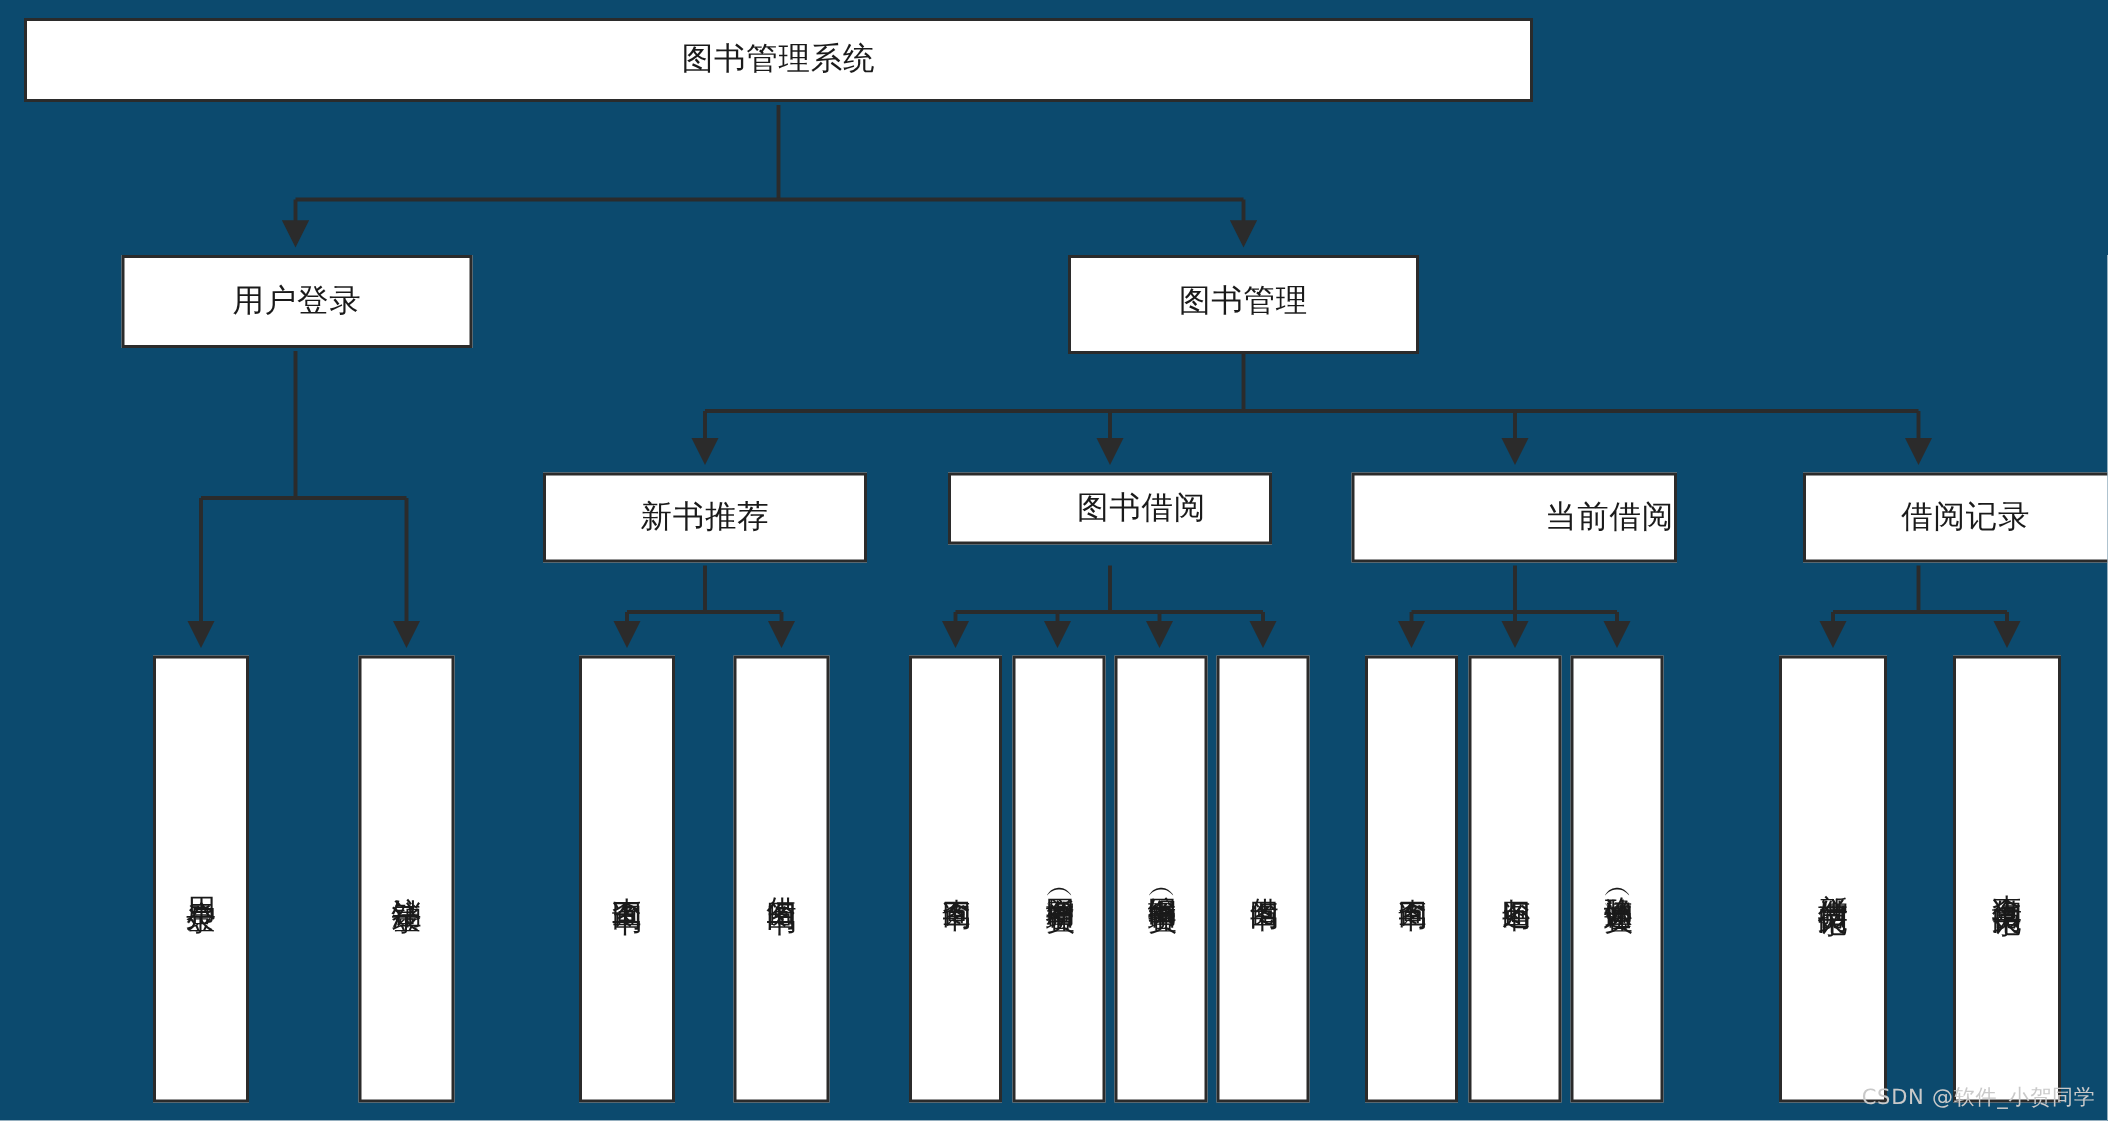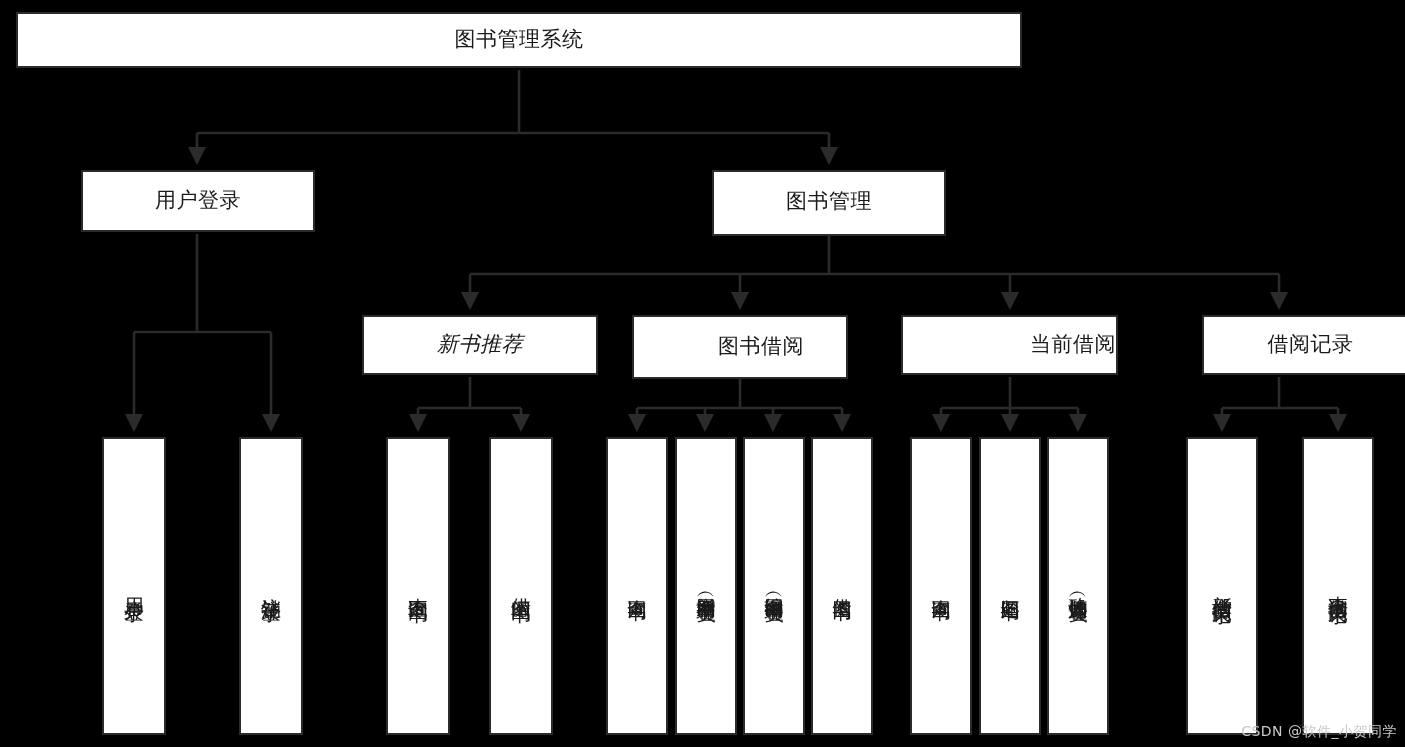--- a/index.html
+++ b/index.html
@@ -7,21 +7,21 @@
     padding: 0;
     background: #ffffff;
   }
   body {
     font-family: "DejaVu Sans", "Liberation Sans", sans-serif;
   }
   #canvas {
     position: relative;
     width: 1405px;
     height: 747px;
-    background: #000000;
+    background: #0c4a6e;
     overflow: hidden;
   }
   svg.diagram {
     position: absolute;
     left: 0;
     top: 0;
     width: 1405px;
     height: 747px;
   }
   .node-box {
@@ -130,24 +130,24 @@
     <span class="node-label">图书管理系统</span>
   </div>
 
   <div class="node-box horiz" style="left:81px; top:170px; width:234px; height:62px;">
     <span class="node-label">用户登录</span>
   </div>
   <div class="node-box horiz" style="left:712px; top:170px; width:234px; height:66px;font-family:Liberation Mono, monospace;">
     <span class="node-label">图书管理</span>
   </div>
 
-  <div class="node-box horiz" style="left:362px; top:315px; width:236px; height:60px;font-style:italic;">
+  <div class="node-box horiz" style="left:362px; top:315px; width:216px; height:60px;">
     <span class="node-label">新书推荐</span>
   </div>
-  <div class="node-box horiz" style="left:632px; top:315px; width:216px; height:64px;padding-left:42px;">
+  <div class="node-box horiz" style="left:632px; top:315px; width:216px; height:48px;padding-left:42px;">
     <span class="node-label">图书借阅</span>
   </div>
   <div class="node-box horiz" style="left:901px; top:315px; width:217px; height:60px;justify-content:flex-end;">
     <span class="node-label">当前借阅</span>
   </div>
   <div class="node-box horiz" style="left:1170px; top:315px; width:217px; height:60px;margin-left:32px;">
     <span class="node-label">借阅记录</span>
   </div>
 
   <div class="node-box vert" style="left:102px; top:437px; width:64px; height:298px;">

